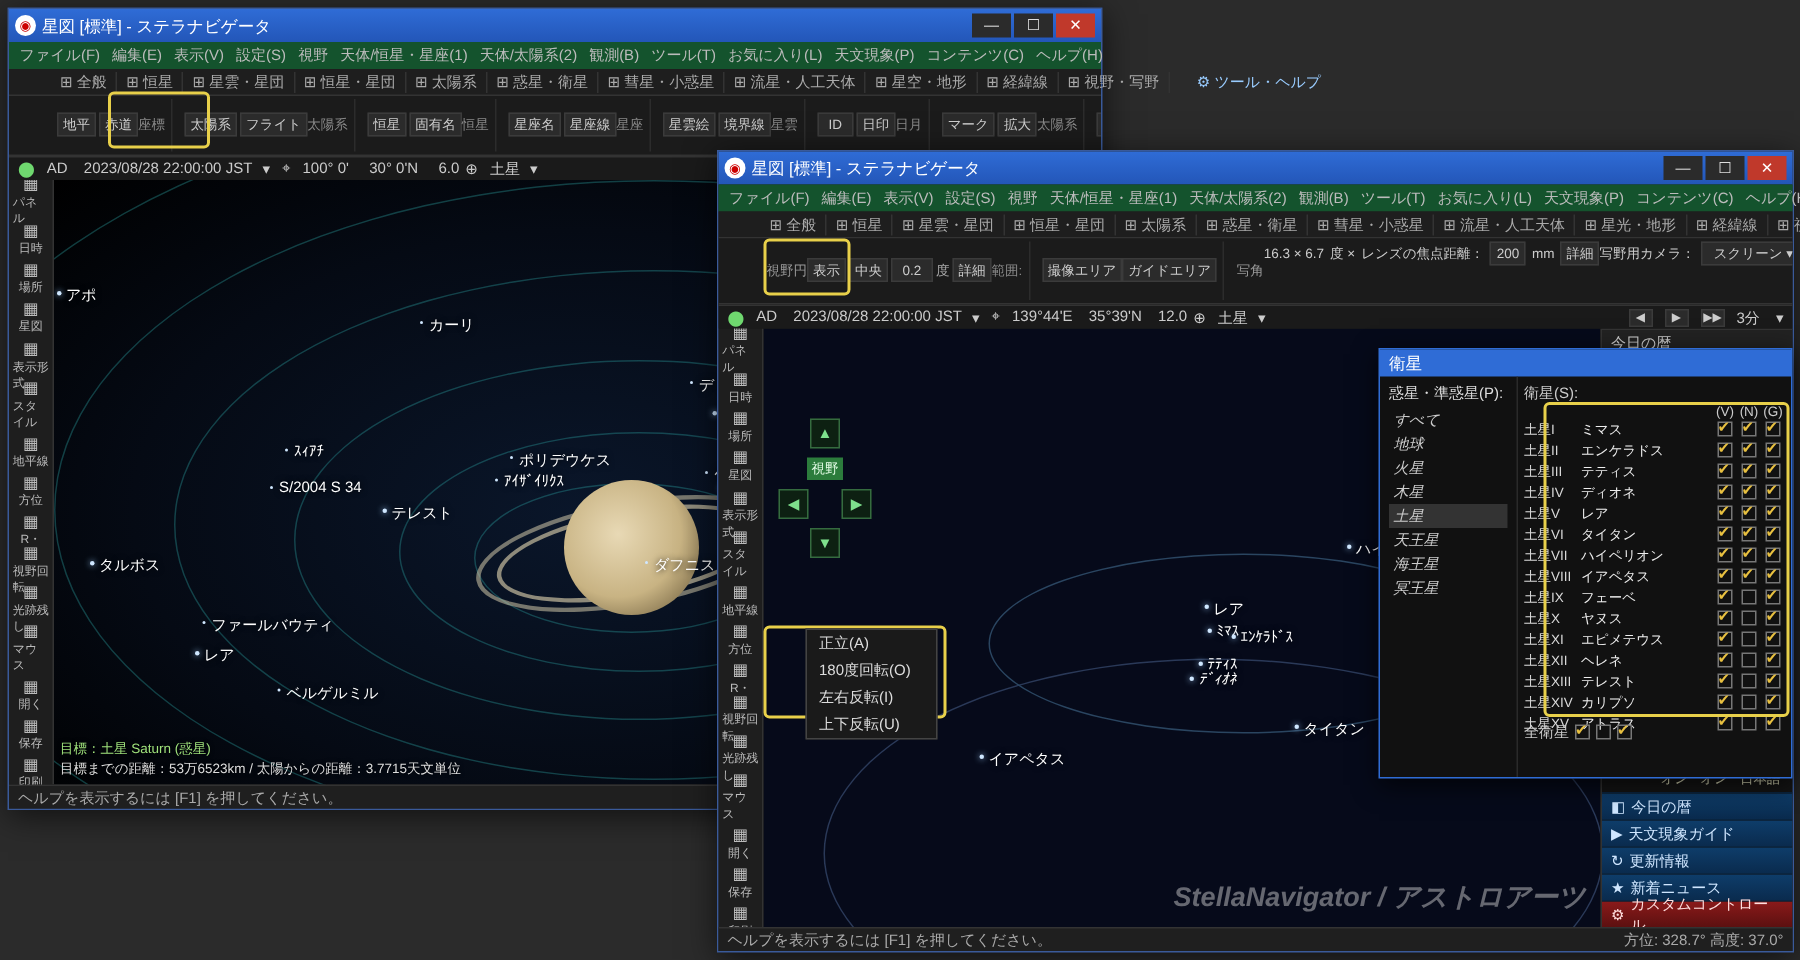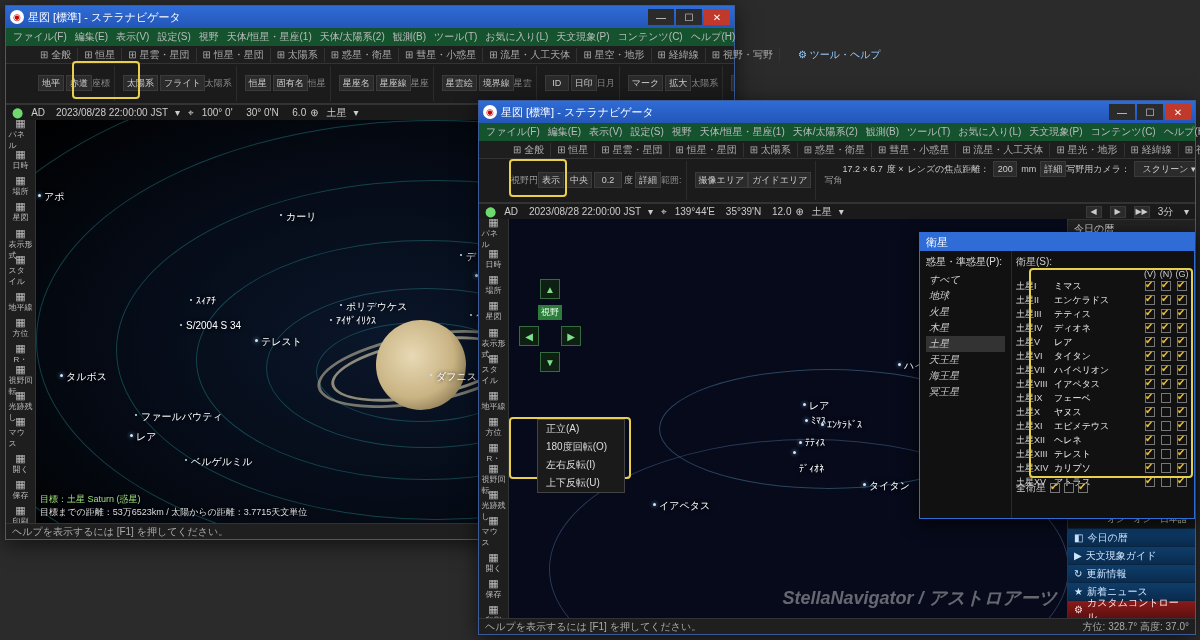--- a/index.html
+++ b/index.html
@@ -414,21 +414,21 @@
       <div class="row">
           <span class="rbtn sm">撮像エリア</span>
         </div>
       <div class="row">
           <span class="rbtn sm">ガイドエリア</span>
         </div>
     </div>
     <div class="rgroup" style="flex:1;align-items:flex-start;">
       <div class="fov-lbl" style="position:static;align-self:center">写角</div>
       <div class="row" style="font-size:9px;color:#ccc;gap:4px;align-items:center;">
-        <span>17.2 × 6.7</span>
+        <span>16.3 × 6.7</span>
           <span>度 ×</span>
         <span>レンズの焦点距離：</span>
         <span class="rbtn sm">200</span>
         <span>mm</span>
         <span class="rbtn sm">詳細</span>
       </div>
       <div class="row" style="font-size:9px;color:#ccc;gap:4px;align-items:center;">
         <span>写野用カメラ：</span>
         <span class="rbtn sm" style="width:70px;"><span>スクリーン</span>&nbsp;▾</span>
       </div>
@@ -542,21 +542,21 @@
           <div class="lbl" style="left: 395px; top: 140px;">ハイペ</div>
           <div class="star b" style="left: 294px; top: 184px;"></div>
           <div class="lbl" style="left: 300px; top: 180px;">レア</div>
           <div class="star b" style="left: 296px; top: 200px;"></div>
           <div class="lbl" style="left: 302px; top: 196px;">ﾐﾏｽ</div>
           <div class="star b" style="left: 312px; top: 204px;"></div>
           <div class="lbl" style="left: 318px; top: 200px;">ｴﾝｹﾗﾄﾞｽ</div>
           <div class="star b" style="left: 290px; top: 222px;"></div>
           <div class="lbl" style="left: 296px; top: 218px;">ﾃﾃｨｽ</div>
           <div class="star b" style="left: 284px; top: 232px;"></div>
-          <div class="lbl" style="left: 290px; top: 244px;">ﾃﾞｨｵﾈ</div>
+          <div class="lbl" style="left: 290px; top: 228px; font-style: italic;">ﾃﾞｨｵﾈ</div>
           <div class="star b" style="left: 354px; top: 264px;"></div>
           <div class="lbl" style="left: 360px; top: 260px;">タイタン</div>
           <div class="star b" style="left: 144px; top: 284px;"></div>
           <div class="lbl" style="left: 150px; top: 280px;">イアペタス</div>
         </div>
       <div class="watermark">StellaNavigator / アストロアーツ</div>
     </div>
 
     <div class="rpanel">
       <div class="hdr">

